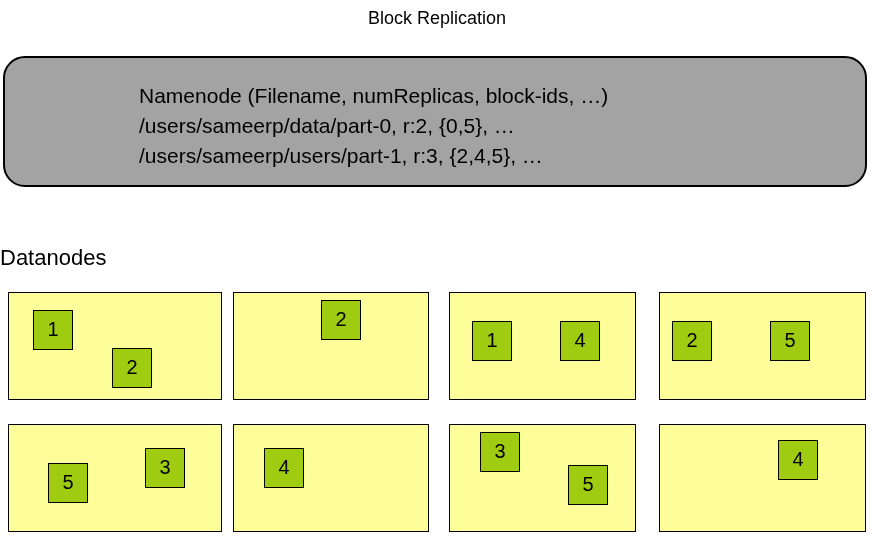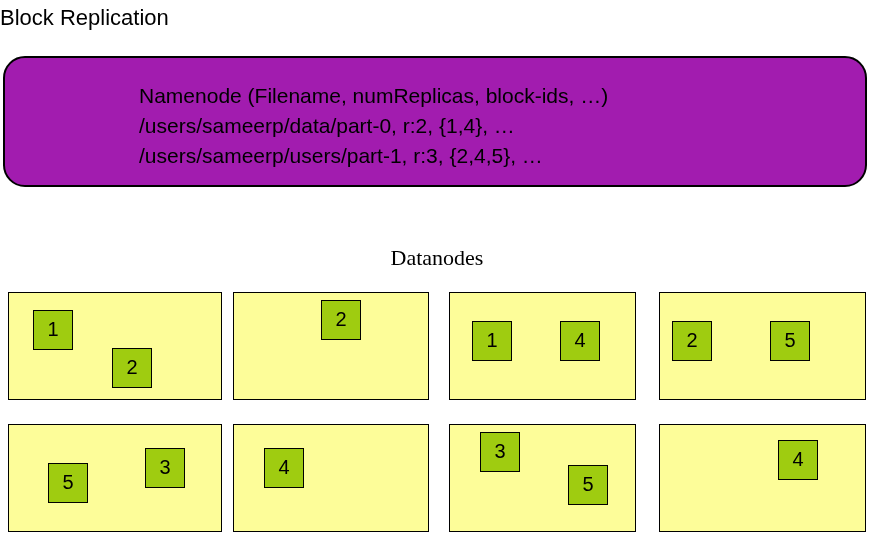--- a/index.html
+++ b/index.html
@@ -15,36 +15,36 @@
     font-family: "Liberation Sans", sans-serif;
     color: #000000;
   }
 
   
   #diagram-title {
     position: absolute;
     left: 0;
     top: 4px;
     width: 874px;
-    text-align: left;
-    font-size: 22px;
+    text-align: center;
+    font-size: 18px;
     line-height: 28px;
     color: #000000;
     white-space: nowrap;
   }
 
   
   #namenode-box {
     position: absolute;
     left: 3px;
     top: 56px;
     width: 864px;
     height: 131px;
     box-sizing: border-box;
-    background: #a21caf;
+    background: #a3a3a3;
     border: 2px solid #000000;
     border-radius: 22px;
   }
   #namenode-text {
     position: absolute;
     left: 134px;
     top: 23px;
     font-size: 21px;
     line-height: 30px;
     white-space: pre;
@@ -54,25 +54,23 @@
     display: block;
     white-space: pre;
   }
 
   
   #datanodes-label {
     position: absolute;
     left: 0;
     top: 244px;
     width: 874px;
-    text-align: center;
     font-size: 22px;
     line-height: 28px;
     white-space: nowrap;
-    font-family: Liberation Serif, serif;
   }
 
   
   .datanode {
     position: absolute;
     box-sizing: border-box;
     background: #fdfd99;
     border: 1.5px solid #000000;
   }
 
@@ -89,21 +87,21 @@
     text-align: center;
     color: #000000;
   }
 </style>
 </head>
 <body>
 
 <div id="diagram-title">Block Replication</div>
 
 <div id="namenode-box">
-  <div id="namenode-text"><span class="nn-line">Namenode (Filename, numReplicas, block-ids, …)</span><span class="nn-line">/users/sameerp/data/part-0, r:2, {1,4}, …</span><span class="nn-line">/users/sameerp/users/part-1, r:3, {2,4,5}, …</span></div>
+  <div id="namenode-text"><span class="nn-line">Namenode (Filename, numReplicas, block-ids, …)</span><span class="nn-line">/users/sameerp/data/part-0, r:2, {0,5}, …</span><span class="nn-line">/users/sameerp/users/part-1, r:3, {2,4,5}, …</span></div>
 </div>
 
 <div id="datanodes-label">Datanodes</div>
 
 <div id="datanodes-layer">
     <div class="datanode" style="left: 8px; top: 292px; width: 214px; height: 108px;"></div>
     <div class="block" style="left: 33px; top: 310px;">1</div>
     <div class="block" style="left: 112px; top: 348px;">2</div>
     <div class="datanode" style="left: 233px; top: 292px; width: 196px; height: 108px;"></div>
     <div class="block" style="left: 321px; top: 300px;">2</div>

